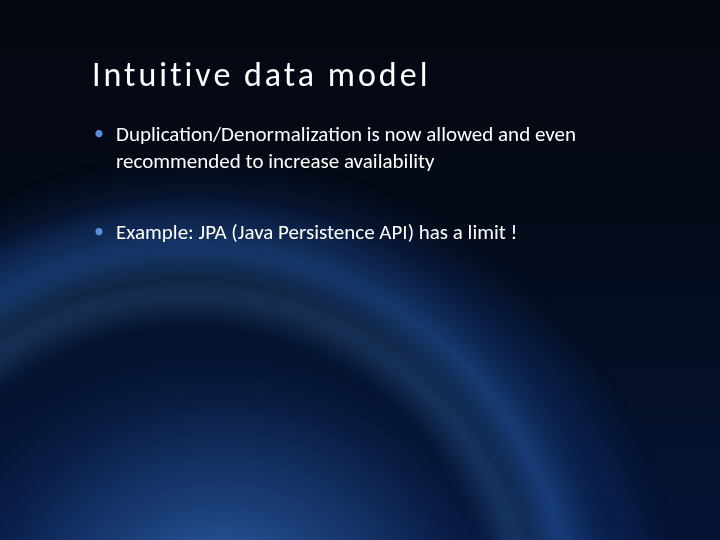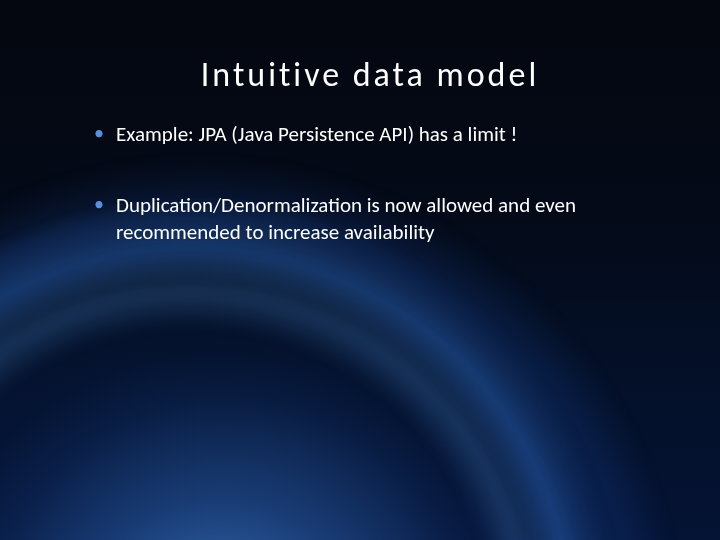--- a/index.html
+++ b/index.html
@@ -53,21 +53,20 @@
     padding: 54px 72px 0 92px;
     box-sizing: border-box;
     z-index: 2;
   }
   .title {
     font-size: 34px;
     font-weight: 400;
     letter-spacing: 3px;
     margin: 0 0 26px 0;
     color: #ffffff;
-    text-align: center;
   }
   ul.bullets {
     list-style: none;
     margin: 0;
     padding: 0;
   }
   ul.bullets > li {
     position: relative;
     padding-left: 24px;
     font-size: 21px;
@@ -90,17 +89,17 @@
 <body>
 
 <div class="slide">
   <div class="glow-arc"></div>
   <div class="glow-arc arc2"></div>
   <div class="glow-arc arc3"></div>
 
   <div class="content">
     <h1 class="title">Intuitive data model</h1>
     <ul class="bullets">
+      <li>Duplication/Denormalization is now allowed and even recommended to increase availability</li>
       <li>Example: JPA (Java Persistence API) has a limit !</li>
-      <li>Duplication/Denormalization is now allowed and even recommended to increase availability</li>
     </ul>
   </div>
 </div>
 
 </body></html>

